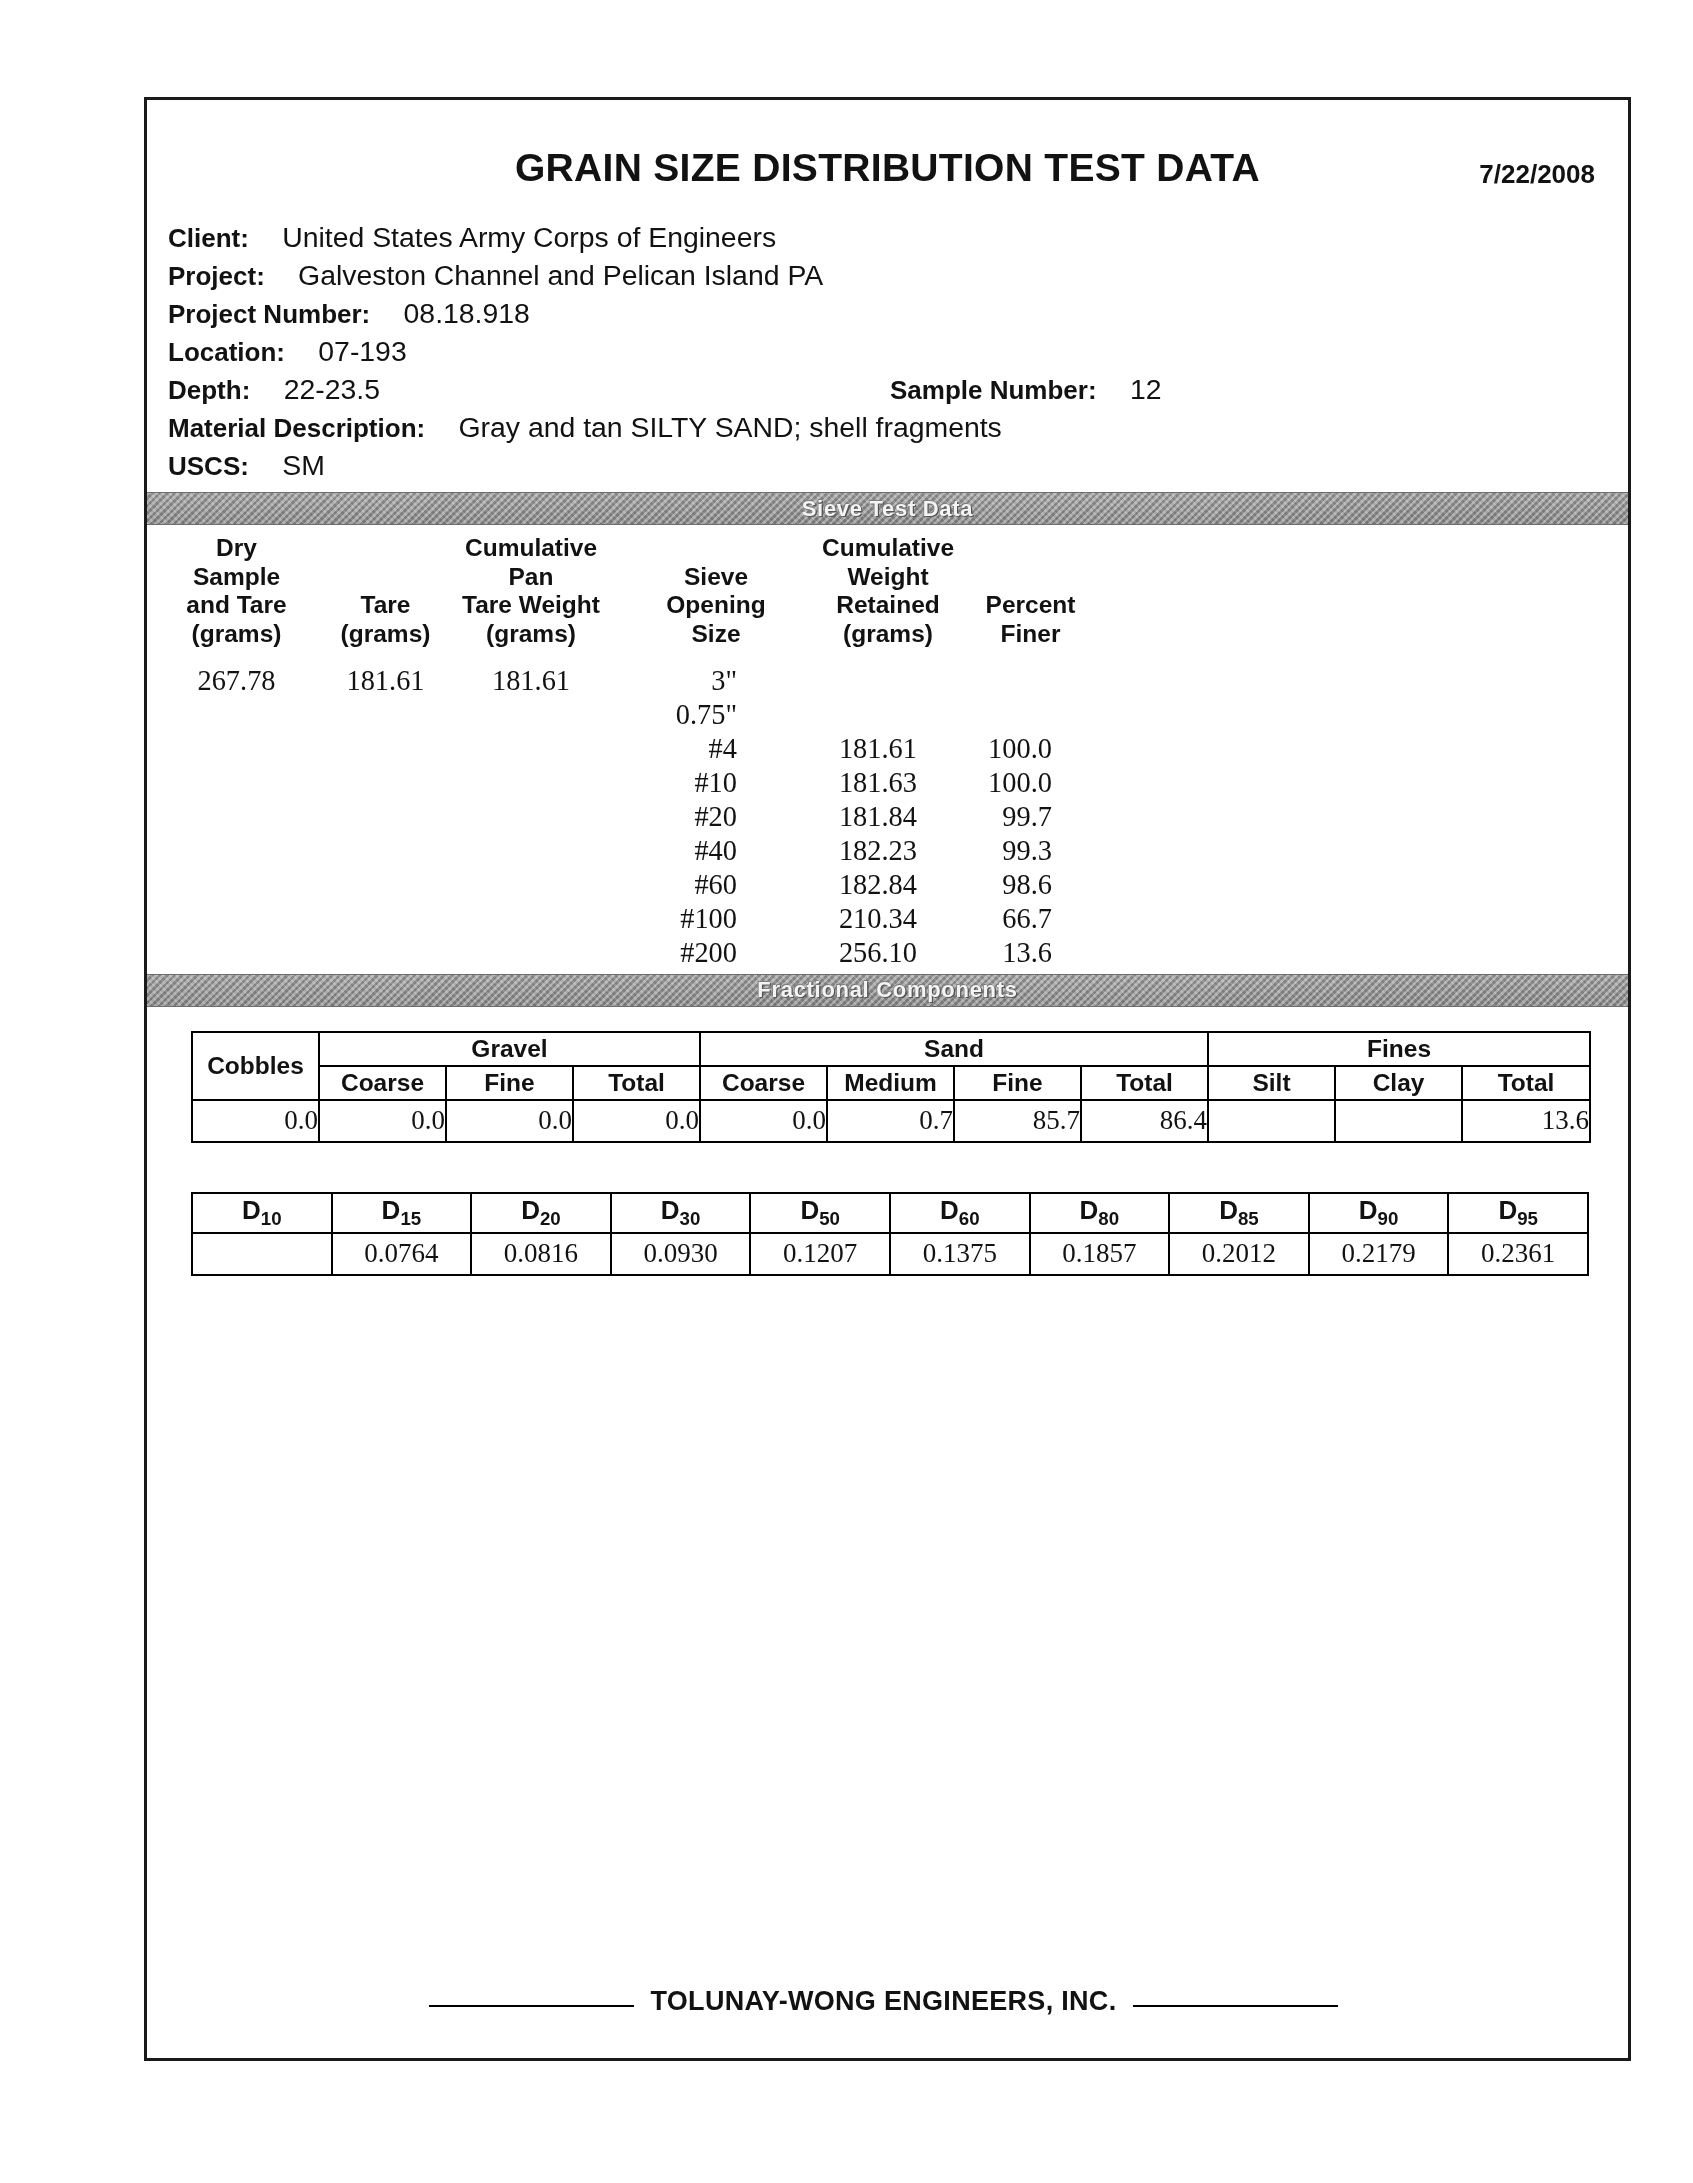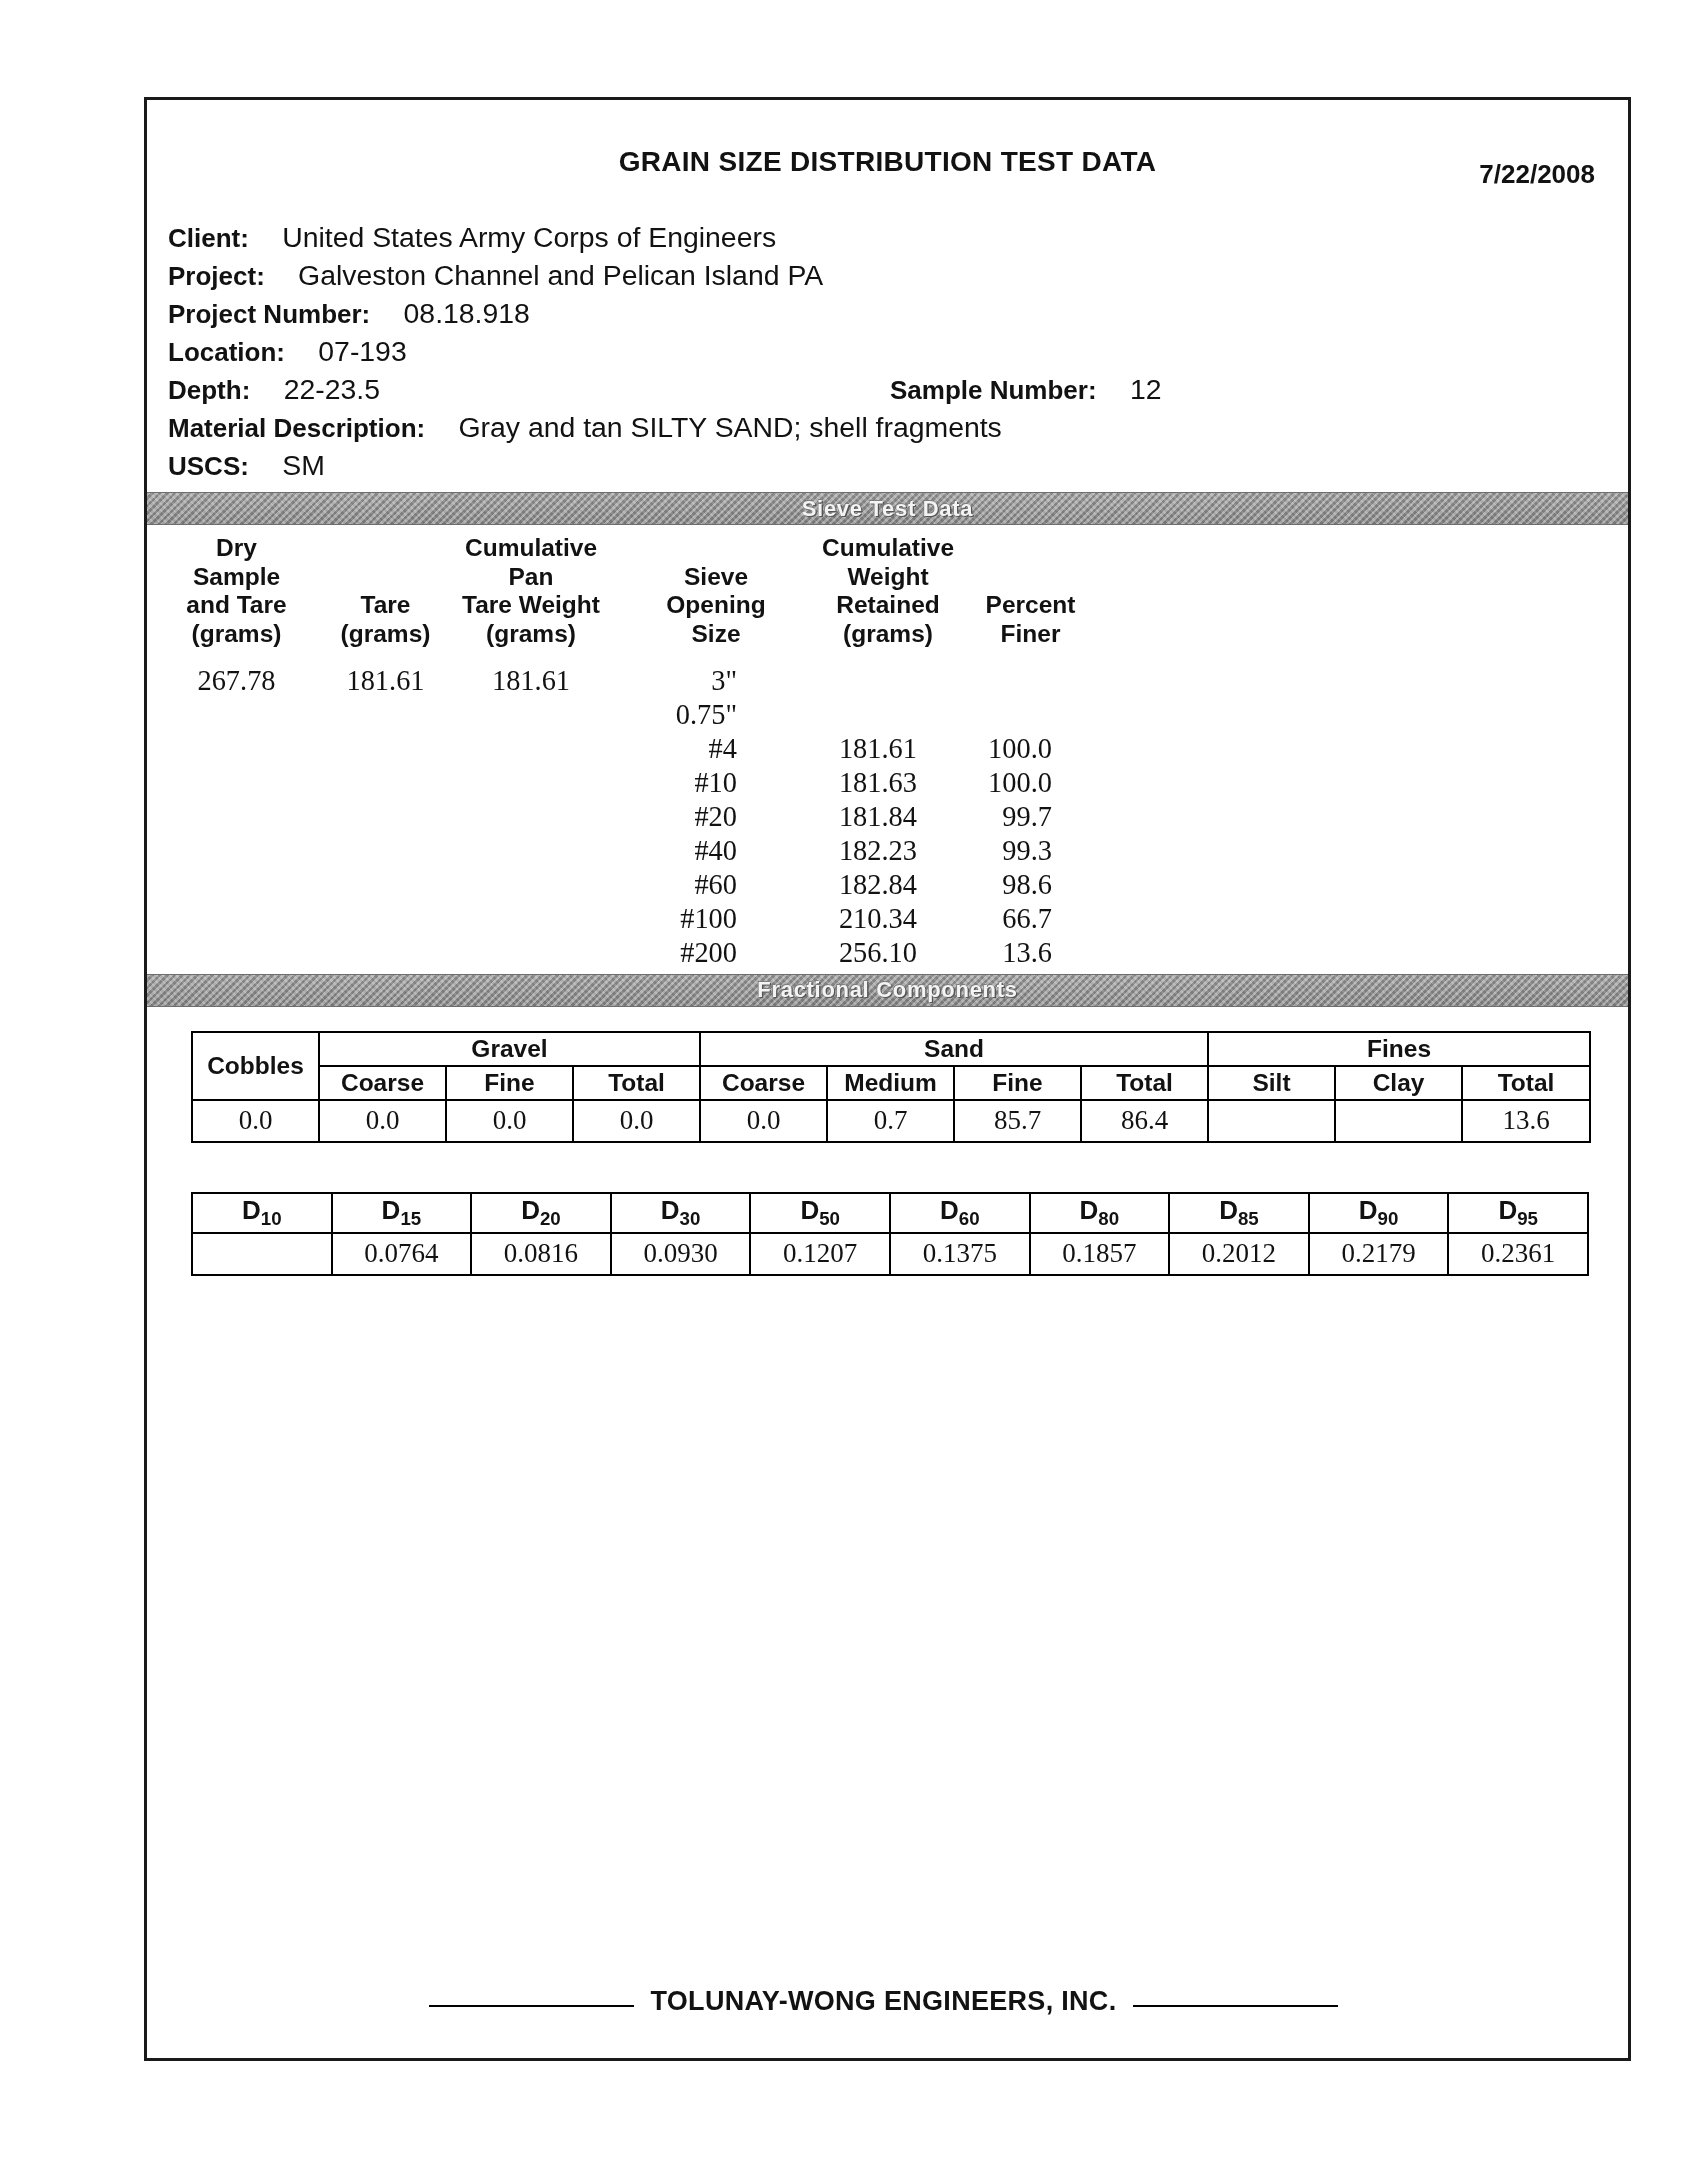--- a/index.html
+++ b/index.html
@@ -8,21 +8,21 @@
     position:relative; width:1694px; height:2183px; background:#ffffff;
     font-family:"Liberation Serif", serif; color:#121212; overflow:hidden;
   }
   .doc-border {
     position:absolute; left:144px; top:97px; width:1487px; height:1964px;
     border:3.3px solid #1a1a1a; background:#ffffff;
   }
   
   .head-row { position:relative; margin-top:46px; text-align:center; height:36px; }
   .doc-title {
-    font-family:"Liberation Sans", sans-serif; font-weight:bold; font-size:28px;
+    font-family:"Liberation Sans", sans-serif; font-weight:bold; font-size:39px;
     letter-spacing:0.3px; display:inline-block;
   }
   .doc-date {
     position:absolute; right:33px; top:13px;
     font-family:"Liberation Sans", sans-serif; font-weight:bold; font-size:26px;
   }
   
   .info-block { margin:36px 0 0 21px; }
   .info-line { height:38px; line-height:38px; position:relative; white-space:nowrap; }
   .label {
@@ -61,21 +61,21 @@
   .sc.finer   { text-align:right; padding-right:48px; }
   
   table { border-collapse:collapse; table-layout:fixed; }
   .frac-table { margin:24px 0 0 44px; width:1398px; }
   .frac-table th, .frac-table td { border:2px solid #000; }
   .frac-table th {
     font-family:"Liberation Sans", sans-serif; font-weight:bold; font-size:24.5px;
     height:34px; text-align:center;
   }
   .frac-table td {
-    font-family:"Liberation Serif", serif; font-size:27px; height:42px; text-align:center;
+    font-family:"Liberation Serif", serif; font-size:27px; height:42px; text-align:right;
   }
   
   .d-table { margin:49px 0 8px 44px; width:1398px; }
   .d-table th, .d-table td { border:2px solid #000; }
   .d-table th {
     font-family:"Liberation Sans", sans-serif; font-weight:bold; font-size:26px;
     height:40px; text-align:center;
   }
   .d-table td {
     font-family:"Liberation Serif", serif; font-size:27px; height:42px; text-align:center;

